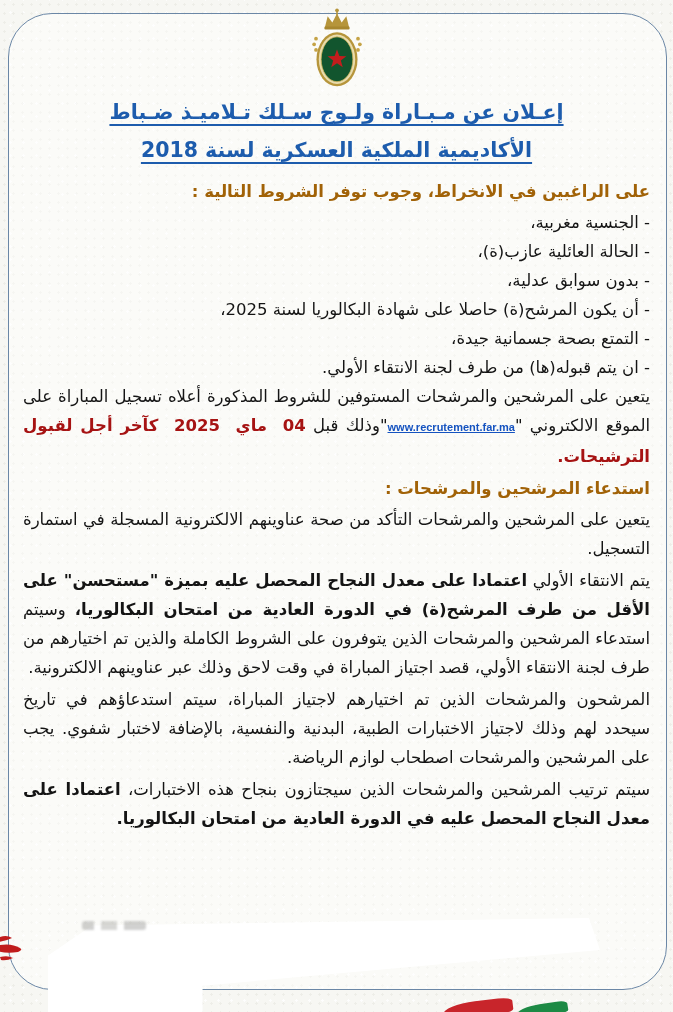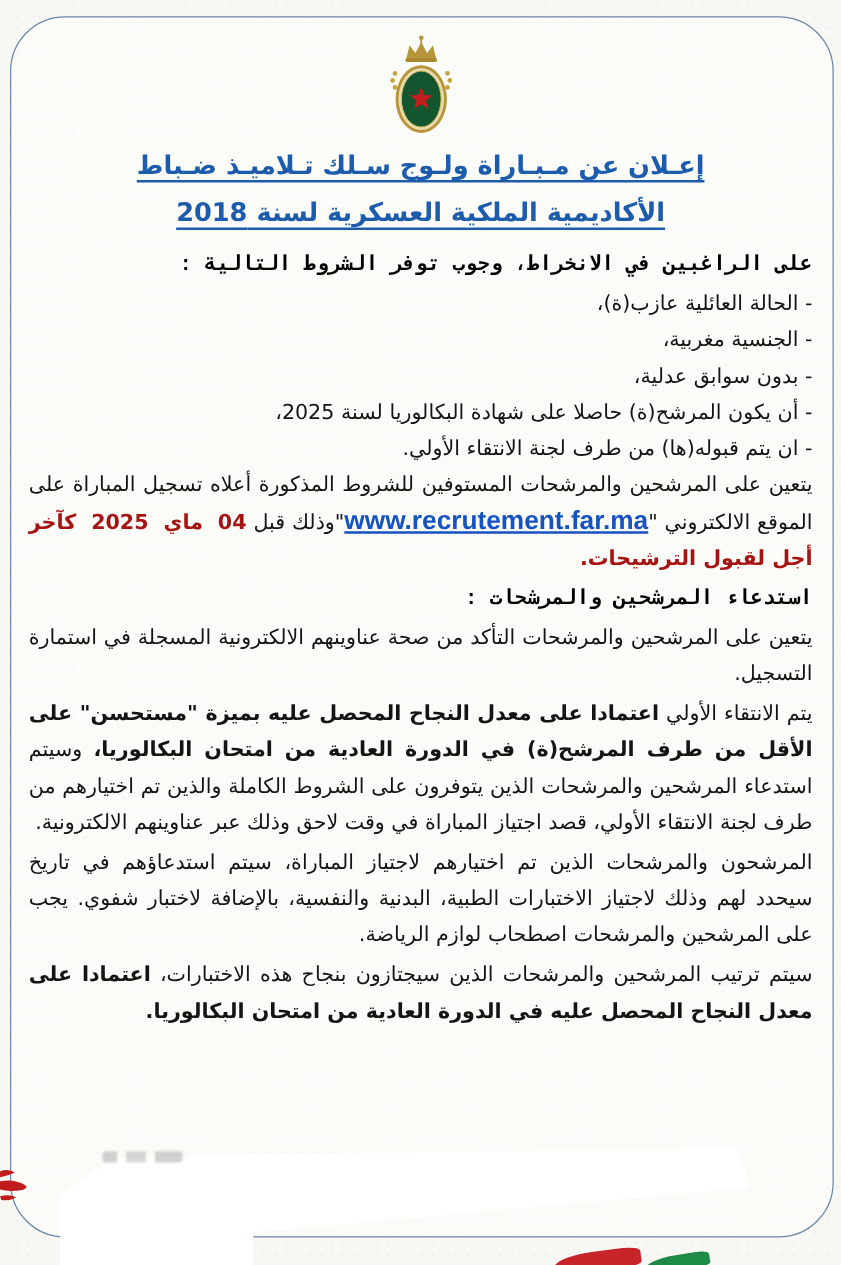--- a/index.html
+++ b/index.html
@@ -23,44 +23,44 @@
     position:absolute;left:48px;top:918px;width:552px;height:94px;
     background:#ffffff;z-index:2;
     clip-path:polygon(0% 40%,8% 8%,98% 0%,100% 34%,28% 72%,28% 100%,0% 100%);
   }
   .remnant{
     position:absolute;left:82px;top:921px;width:64px;height:9px;z-index:3;
     background:linear-gradient(90deg,#9a9a98 0 18%,transparent 18% 30%,#a8a8a4 30% 55%,transparent 55% 66%,#9a9a98 66% 100%);
     opacity:.45;filter:blur(1px);border-radius:3px;
   }
   .content{
-    position:absolute;left:8px;top:21px;width:657px;height:975px;z-index:4;
+    position:absolute;left:8px;top:1px;width:657px;height:975px;z-index:4;
     box-sizing:border-box;padding:4px 15px 0 15px;
   }
   .crest{display:block;margin:2px auto 0 auto;}
   .title{
     text-align:center;color:#1d5cad;font-weight:bold;font-size:20.5px;
     line-height:38px;margin:2px 0 8px 0;
   }
   .title .tline{
     text-decoration:underline;text-decoration-color:#1d5cad;
     text-decoration-thickness:1.6px;text-underline-offset:5px;
   }
   .doc{
     font-size:16.5px;line-height:29px;color:#141414;text-align:justify;
   }
   .doc p{margin:0 0 3px 0;}
-  .doc .h-green{color:#000000;font-weight:bold;margin:3px 0 2px 0;font-family:Liberation Mono, monospace;}
+  .doc .h-green{color:#a16207;font-weight:bold;margin:3px 0 2px 0;}
   b,.b{font-weight:bold;}
   .red{color:#a61313;font-weight:bold;}
   .keep-sp{white-space:pre-wrap;}
   .url-link{
     color:#1553c0;font-weight:bold;text-decoration:underline;
     font-family:"Liberation Sans","DejaVu Sans",sans-serif;
-    font-size:21px;direction:ltr;unicode-bidi:embed;
+    font-size:11px;direction:ltr;unicode-bidi:embed;
   }
   .list p{margin:0;}
   .red-mark{position:absolute;left:-4px;top:930px;z-index:5;}
   .ribbon{position:absolute;z-index:5;}
   .ribbon.red1{
     left:443px;top:1001px;width:70px;height:15px;background:#c8252b;
     border-radius:70% 30% 20% 80%/90% 40% 30% 60%;transform:rotate(-7deg);
   }
   .ribbon.green1{
     left:516px;top:1004px;width:52px;height:12px;background:#1d8a45;
@@ -96,24 +96,25 @@
   <div class="title">
     <span class="tline">إعـلان عن مـبـاراة ولـوج سـلك تـلاميـذ ضـباط</span><br>
     <span class="tline">الأكاديمية الملكية العسكرية لسنة 2018</span>
   </div>
 
   <div class="doc">
 
 
     <p class="h-green">على الراغبين في الانخراط، وجوب توفر الشروط التالية :</p>
     <div class="list">
+      <p>- الجنسية مغربية،</p>
       <p>- الحالة العائلية عازب(ة)،</p>
-      <p>- الجنسية مغربية،</p>
       <p>- بدون سوابق عدلية،</p>
       <p>- أن يكون المرشح(ة) حاصلا على شهادة البكالوريا لسنة 2025،</p>
+      <p>- التمتع بصحة جسمانية جيدة،</p>
       <p>- ان يتم قبوله(ها) من طرف لجنة الانتقاء الأولي.</p>
     </div>
 
     <p><span>يتعين على المرشحين والمرشحات المستوفين للشروط المذكورة أعلاه تسجيل المباراة على الموقع الالكتروني </span><span>"</span><a href="#" class="url-link">www.recrutement.far.ma</a><span>"</span><span>وذلك قبل </span><span class="red keep-sp">04  ماي  2025  كآخر أجل لقبول الترشيحات.</span></p>
 
     <p class="h-green">استدعاء المرشحين والمرشحات :</p>
     <p>يتعين على المرشحين والمرشحات التأكد من صحة عناوينهم الالكترونية المسجلة في استمارة التسجيل.</p>
     <p><span>يتم الانتقاء الأولي </span><b>اعتمادا على معدل النجاح المحصل عليه بميزة "مستحسن" على الأقل من طرف المرشح(ة) في الدورة العادية من امتحان البكالوريا،</b><span> وسيتم استدعاء المرشحين والمرشحات الذين يتوفرون على الشروط الكاملة والذين تم اختيارهم من طرف لجنة الانتقاء الأولي، قصد اجتياز المباراة في وقت لاحق وذلك عبر عناوينهم الالكترونية.</span></p>
 
     <p>المرشحون والمرشحات الذين تم اختيارهم لاجتياز المباراة، سيتم استدعاؤهم في تاريخ سيحدد لهم وذلك لاجتياز الاختبارات الطبية، البدنية والنفسية، بالإضافة لاختبار شفوي. يجب على المرشحين والمرشحات اصطحاب لوازم الرياضة.</p>

